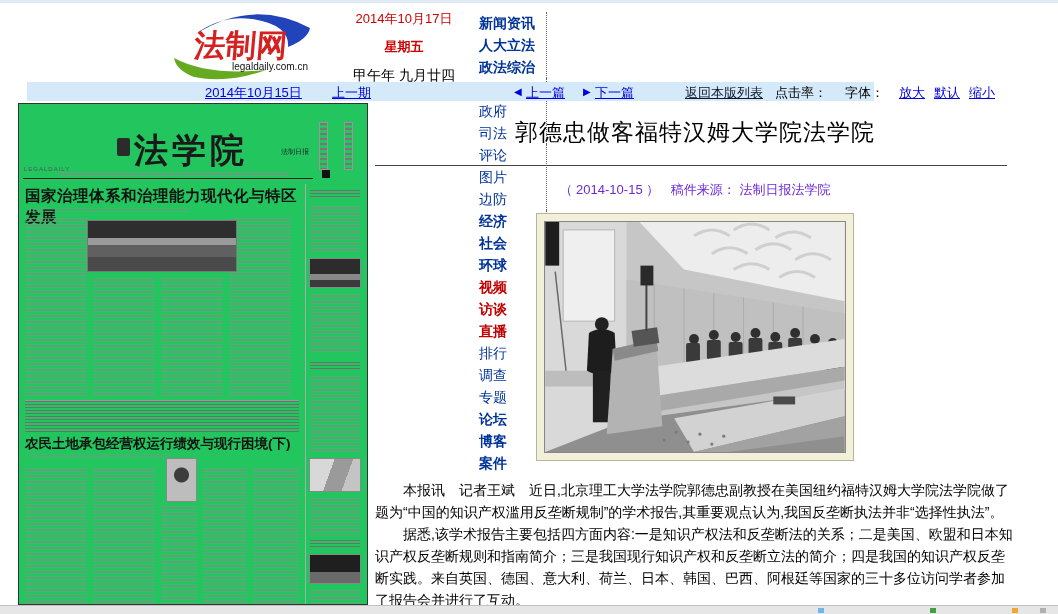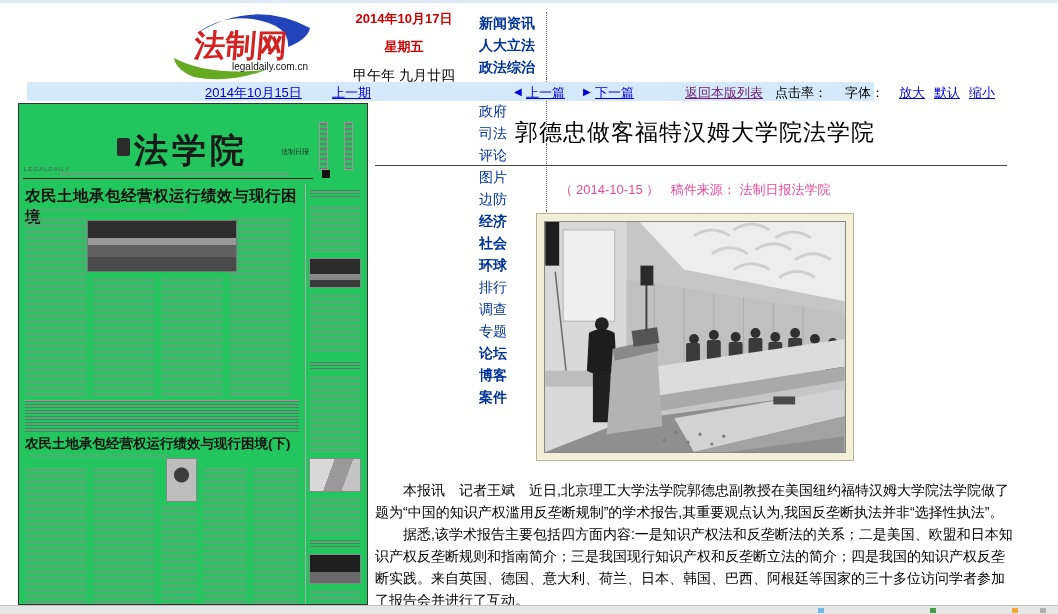--- a/index.html
+++ b/index.html
@@ -5,37 +5,37 @@
   * { margin:0; padding:0; box-sizing:border-box; }
   html,body { width:1058px; height:614px; background:#fff; font-family:"Liberation Sans", sans-serif; overflow:hidden; }
   #root { position:relative; width:1058px; height:614px; background:#fff; overflow:hidden; }
 
   
   .top-strip { position:absolute; left:0; top:0; width:1058px; height:3px; background:#dfeaf5; }
 
   
   .logo { position:absolute; left:166px; top:6px; width:152px; height:74px; }
   .date-block { position:absolute; left:336px; top:10px; width:136px; text-align:center; }
-  .date-g { color:#cc0000; font-weight:bold; font-size:13px;text-align:center; }
+  .date-g { color:#cc0000; font-weight:normal; font-size:13px;text-align:center; }
   .date-w { color:#cc0000; font-weight:bold; font-size:13px; margin-top:10px; }
   .date-l { color:#000; font-size:14px; margin-top:11px; }
 
   .nav { position:absolute; left:468px; top:12px; display:flex;flex-direction:column; }
   .nav-col { padding:0 11px; border-right:1px dotted #666; display:flex; flex-direction:column; }
   .nav-col:last-child { border-right:none; }
   .nav-col a { display:block; font-size:14px; line-height:22px; text-decoration:none; white-space:nowrap; cursor:pointer; }
   .c-blue  { color:#003399; }
   .c-red   { color:#c00000; }
   .bold    { font-weight:bold; }
 
   
   .toolbar { position:absolute; left:27px; top:82px; width:847px; height:19px; background:#d4e9fa; font-size:13px; }
   .toolbar a, .toolbar span { position:absolute; top:2px; white-space:nowrap; }
   .tb-link { color:#0000dd; text-decoration:underline; cursor:pointer; }
-  .tb-dark { color:#701a75; text-decoration:underline; cursor:pointer; }
+  .tb-dark { color:#0f172a; text-decoration:underline; cursor:pointer; }
   .tb-text { color:#000; }
   .arrow { color:#0000dd; font-size:10px; }
 
   
   .paper { position:absolute; left:18px; top:103px; width:350px; height:502px; background:#22c55e; border:1px solid #333; overflow:hidden; cursor:pointer; }
   .ft { background:repeating-linear-gradient(to bottom,#8d8d8d 0 1px,transparent 1px 3px); opacity:.75; }
   .ft-d { background:repeating-linear-gradient(to bottom,#6f6f6f 0 1px,transparent 1px 3px); }
   .paper .brand { position:absolute; left:5px; top:62px; font-size:6px; letter-spacing:1px; color:#555; }
   .masthead { position:absolute; left:115px; top:24px; font-family:"DejaVu Serif", serif; font-weight:bold; font-size:34px; color:#1a1a1a; letter-spacing:4px; }
   .seal { position:absolute; left:98px; top:34px; width:13px; height:18px; background:#2b2b2b; border-radius:2px; }
@@ -53,21 +53,21 @@
   .editor-box { position:absolute; left:6px; top:296px; width:274px; height:32px; border-top:1px solid #999; }
   .head2 { position:absolute; left:6px; top:331px; width:278px; font-size:13.5px; font-weight:bold; color:#111; }
   .sub2 { position:absolute; left:10px; top:350px; width:140px; height:4px; opacity:.5; }
   .portrait { position:absolute; left:147px; top:354px; width:31px; height:44px; border:1px solid #888;
               background:radial-gradient(circle at 50% 38%, #3c3c3c 0 7px, #bdbdbd 8px); }
 
   
   .article { position:absolute; left:375px; top:103px; width:640px; }
   .a-title { text-align:center; font-size:23px; font-weight:normal; color:#000; margin-top:14px; letter-spacing:1px; }
   .a-rule { border-top:1px solid #444; margin-top:17px; width:632px; }
-  .a-meta { text-align:center; font-size:13px; color:#ec4899; margin-top:15px; }
+  .a-meta { text-align:center; font-size:13px; color:#6d28d9; margin-top:15px; }
   .a-photo-frame { margin:14px auto 0 auto; width:318px; height:248px; background:#f3f0da; border:1px solid #b8b49a; padding:7px; }
   .a-photo { width:302px; height:232px; border:1px solid #888; display:block; }
   .a-body { margin-top:18px; width:638px; font-size:14px; line-height:22px; color:#000; }
   .a-body p { text-indent:2em; }
 
   
   .bottom-bar { position:absolute; left:0; top:605px; width:1058px; height:9px; background:#e6e6e6; border-top:1px solid #c2c2c2; }
   .bb-ico { position:absolute; top:2px; width:6px; height:5px; }
 </style>
 </head>
@@ -104,20 +104,25 @@
     </div>
     <div class="nav-col">
       <a class="c-blue">评论</a>
       <a class="c-blue">图片</a>
       <a class="c-blue">边防</a>
     </div>
     <div class="nav-col">
       <a class="c-blue bold">经济</a>
       <a class="c-blue bold">社会</a>
       <a class="c-blue bold">环球</a>
+    </div>
+    <div class="nav-col">
+      <a class="c-red bold">视频</a>
+      <a class="c-red bold">访谈</a>
+      <a class="c-red bold">直播</a>
     </div>
     <div class="nav-col">
       <a class="c-blue">排行</a>
       <a class="c-blue">调查</a>
       <a class="c-blue">专题</a>
     </div>
     <div class="nav-col">
       <a class="c-blue bold">论坛</a>
       <a class="c-blue bold">博客</a>
       <a class="c-blue bold">案件</a>
@@ -143,21 +148,21 @@
     <span class="brand">LEGALDAILY</span>
     <div class="seal"></div>
     <div class="masthead">法学院</div>
     <div class="mast-side">法制日报</div>
     <div class="mast-info ft"></div>
     <div class="mast-rule"></div>
     <div class="vtab" style="left:300px;"></div>
     <div class="vtab" style="left:325px;"></div>
     <div class="pgbox"></div>
 
-    <div class="head1">农民土地承包经营权运行绩效与现行困境</div>
+    <div class="head1">国家治理体系和治理能力现代化与特区发展</div>
     <div class="sub1 ft"></div>
 
     <div class="col ft" style="left:6px;  top:114px; height:180px;"></div>
     <div class="col ft" style="left:74px; top:174px; height:120px;"></div>
     <div class="col ft" style="left:142px;top:174px; height:120px;"></div>
     <div class="col ft" style="left:210px;top:114px; height:180px;"></div>
     <div class="news-photo"></div>
 
     <div class="editor-box ft-d"></div>
 

